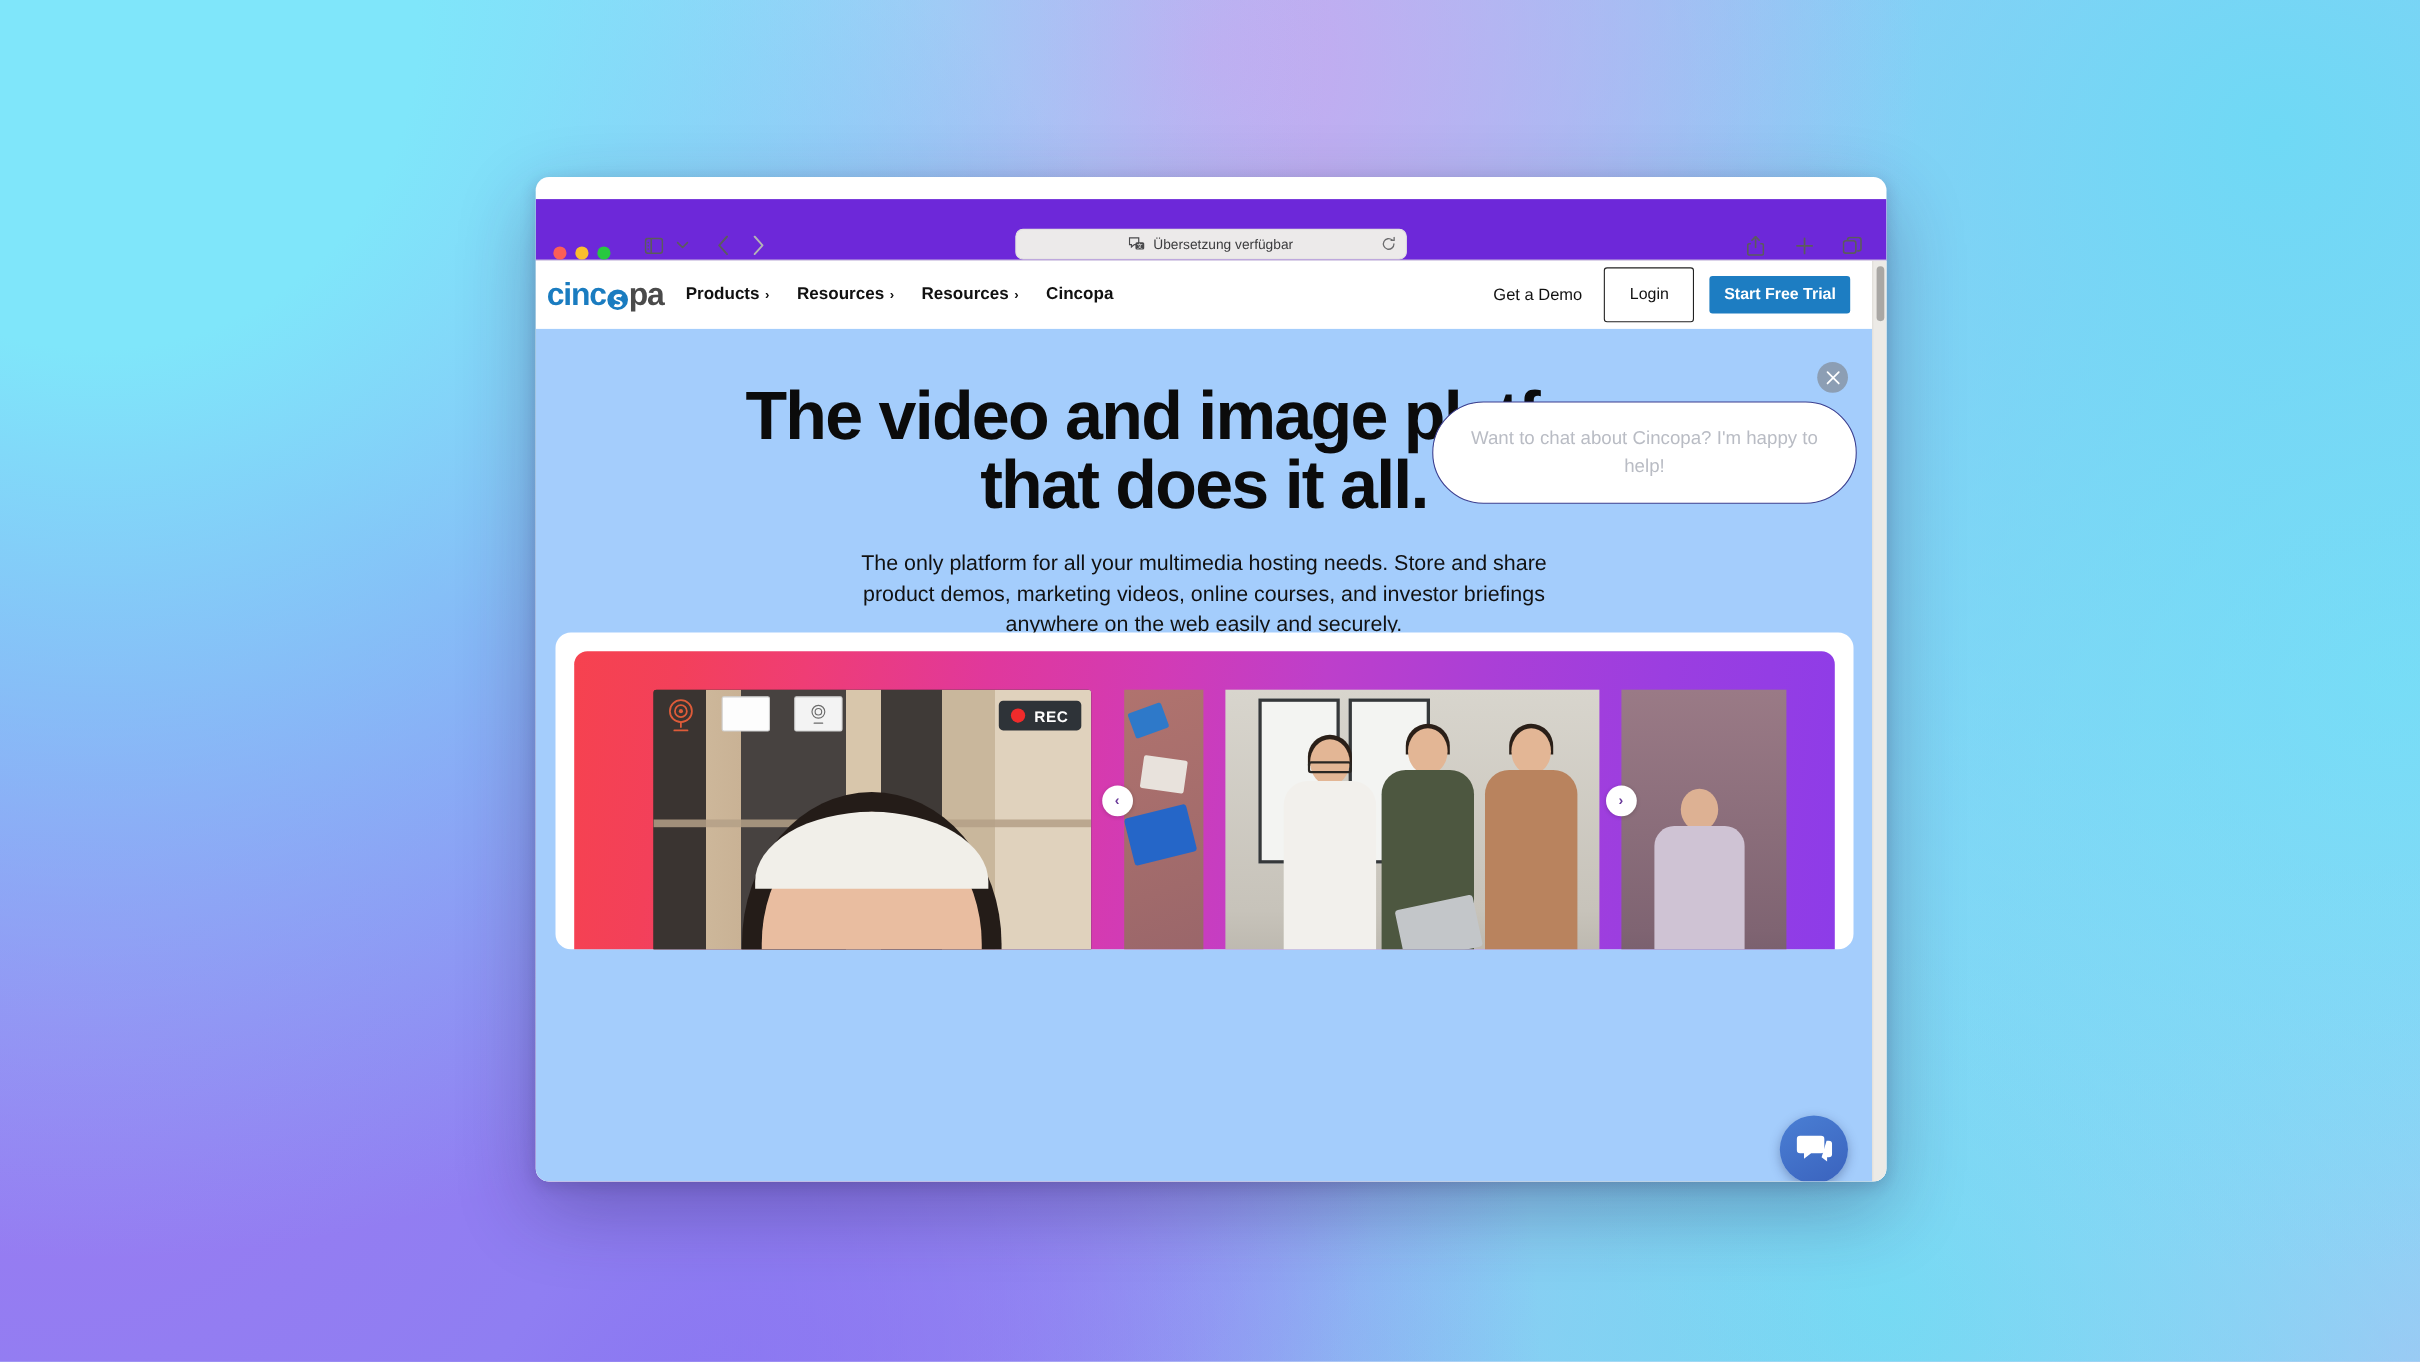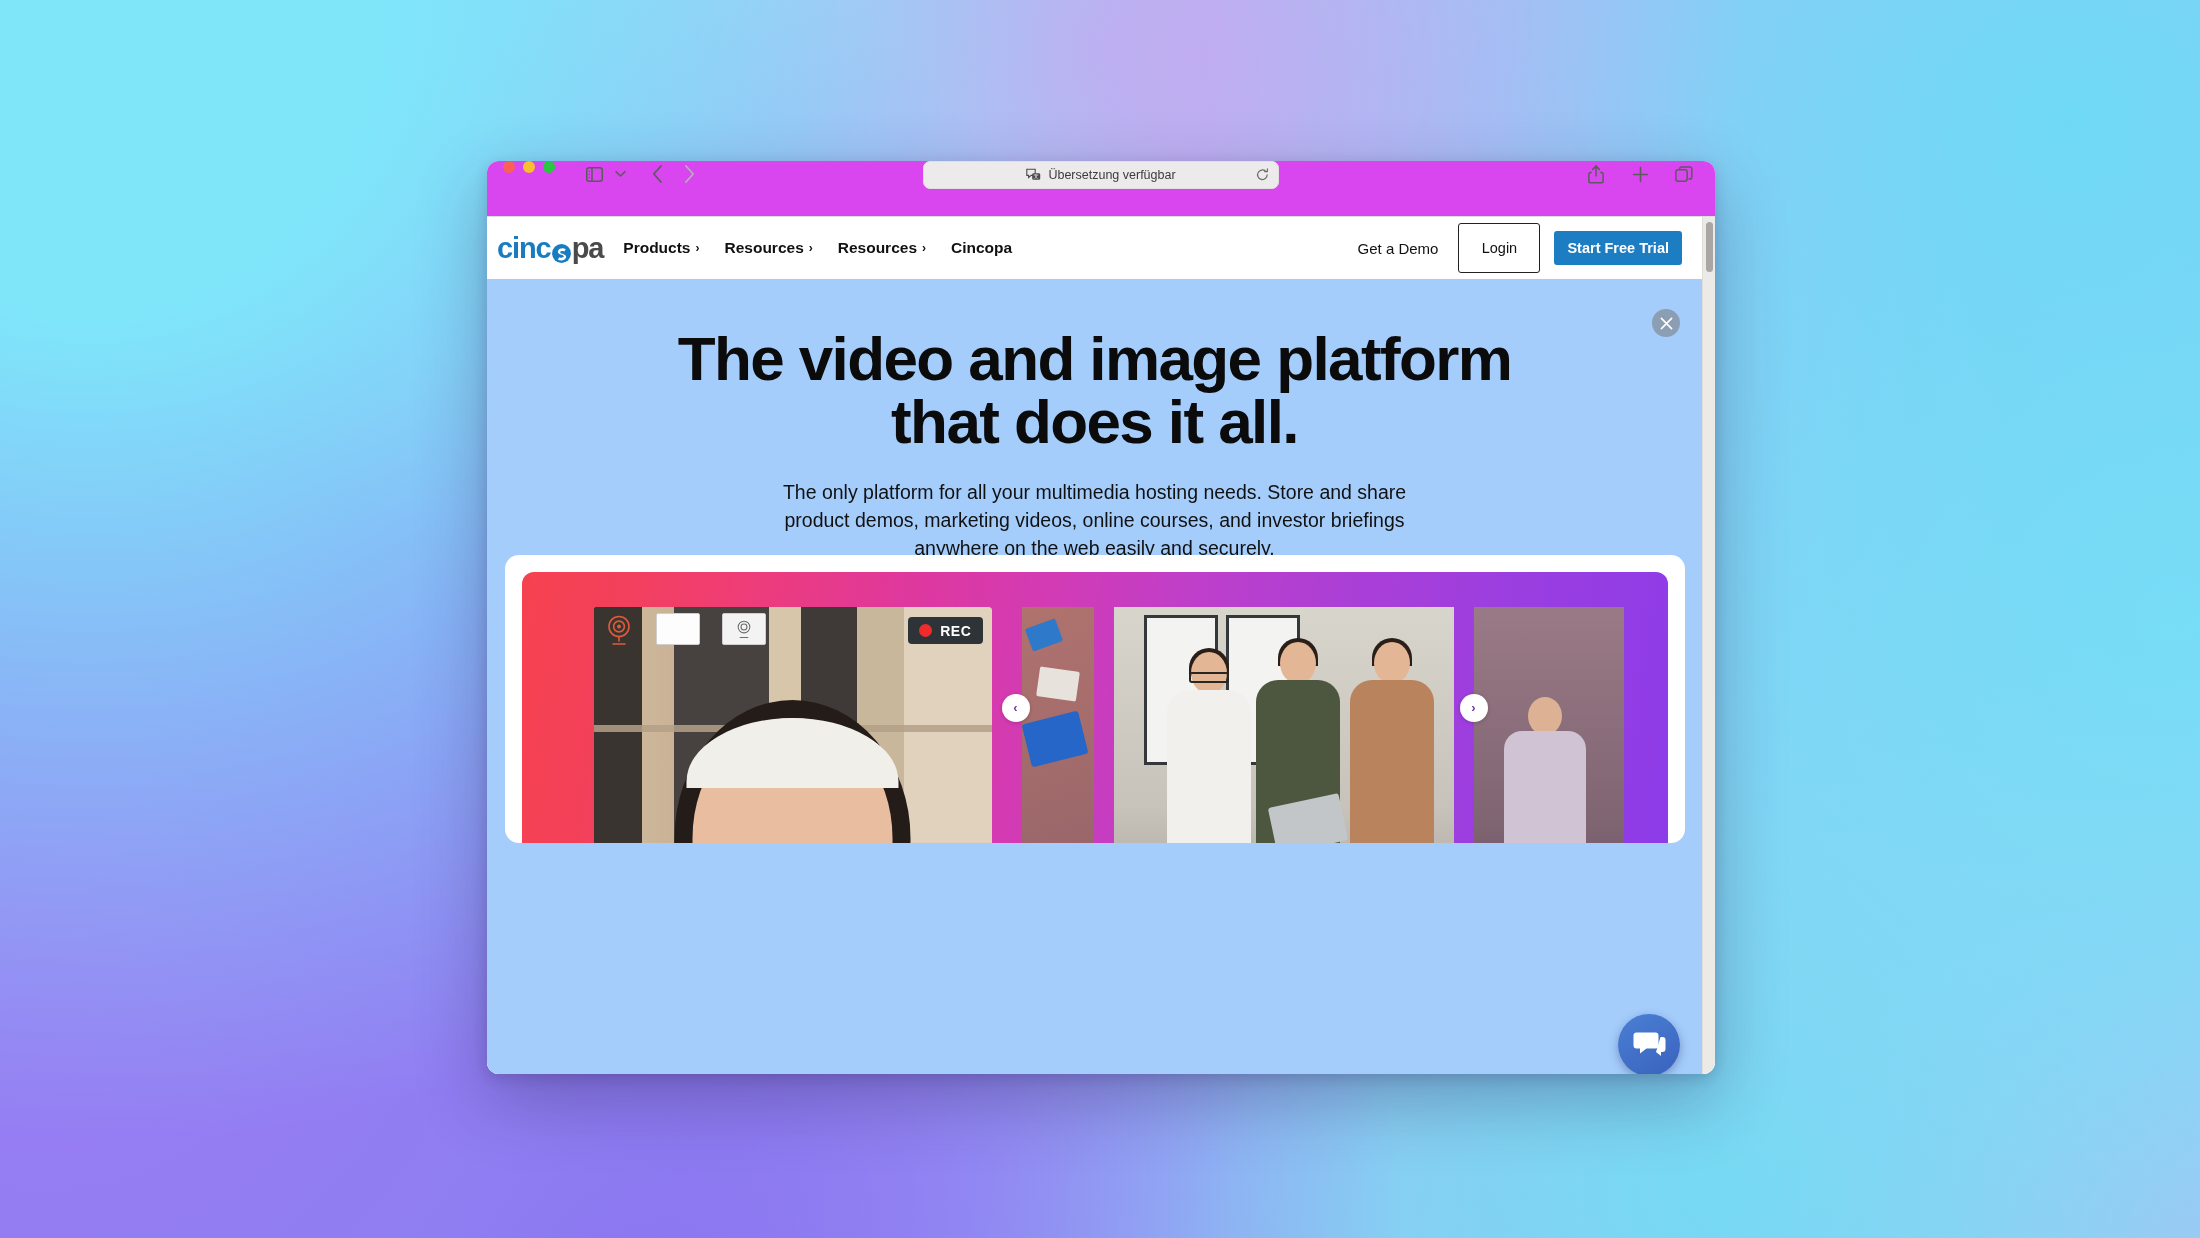--- a/index.html
+++ b/index.html
@@ -34,26 +34,27 @@
     background: #ffffff;
     border-radius: 12px;
     box-shadow: 0 26px 70px rgba(40,30,80,0.32), 0 4px 14px rgba(40,30,80,0.18);
     overflow: hidden;
     display: flex; flex-direction: column;
   }
 
   
   #browser-toolbar {
     height: 56px;
-    background: #d946ef;
+    background: #6d28d9;
     border-bottom: 1px solid #dedddc;
-    display: flex; align-items: flex-start;
+    display: flex; align-items: flex-end;
     padding: 0 16px;
     flex: 0 0 auto;
     position: relative;
+    margin-top: 20px;
   }
   .traffic-lights { display: flex; align-items: center; gap: 8px; }
   .tl { width: 12px; height: 12px; border-radius: 50%; display: block; }
   .tl.red    { background: #fb5f57; }
   .tl.yellow { background: #fbbe2e; }
   .tl.green  { background: #28c840; }
 
   .tb-group { display: flex; align-items: center; }
   .tb-btn {
     width: 30px; height: 26px;
@@ -681,20 +682,23 @@
             <span class="carousel-arrow" id="carousel-next">›</span>
           </div>
         </div>
 
         <span id="chat-close">
           <svg width="13" height="13" viewBox="0 0 13 13" fill="none">
             <path d="M1.4 1.4L11.6 11.6M11.6 1.4L1.4 11.6" stroke="currentColor" stroke-width="1.6" stroke-linecap="round"></path>
           </svg>
         </span>
 
+        <div id="chat-bubble">
+          <span id="chat-bubble-text">Want to chat about Cincopa? I'm happy to help!</span>
+        </div>
 
         <span id="chat-launcher">
           <svg width="34" height="30" viewBox="0 0 34 30" fill="none">
             <path d="M4.5 2.5h19a3 3 0 0 1 3 3v10a3 3 0 0 1-3 3h-9l-6.5 5v-5h-3.5a3 3 0 0 1-3-3v-10a3 3 0 0 1 3-3z" fill="#ffffff"></path>
             <path d="M28.5 7h2a3 3 0 0 1 3 3v9a3 3 0 0 1-3 3h-1.5v4l-5-4" fill="#ffffff"></path>
           </svg>
         </span>
 
       </div>
 

